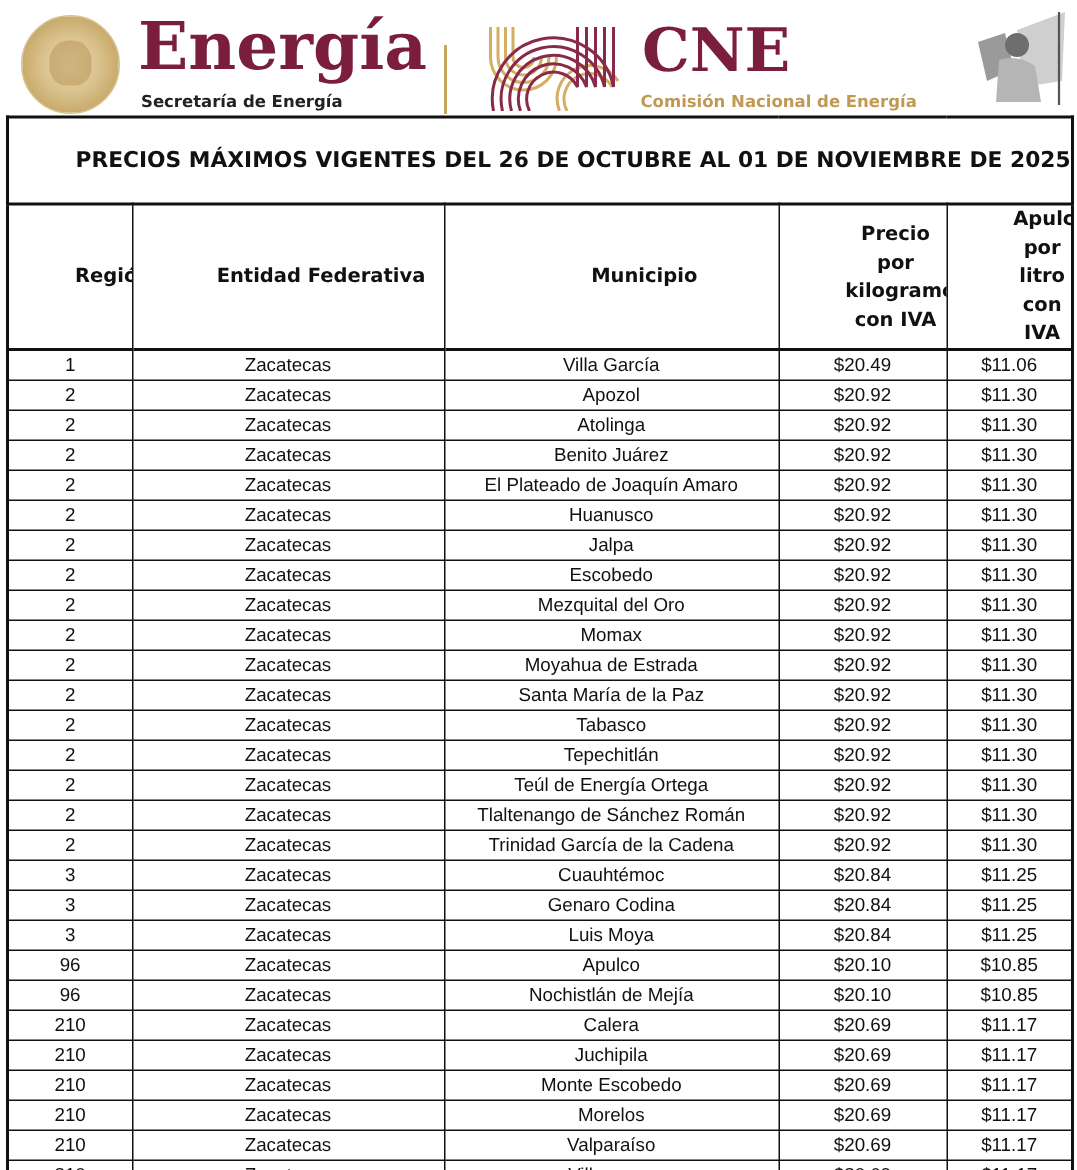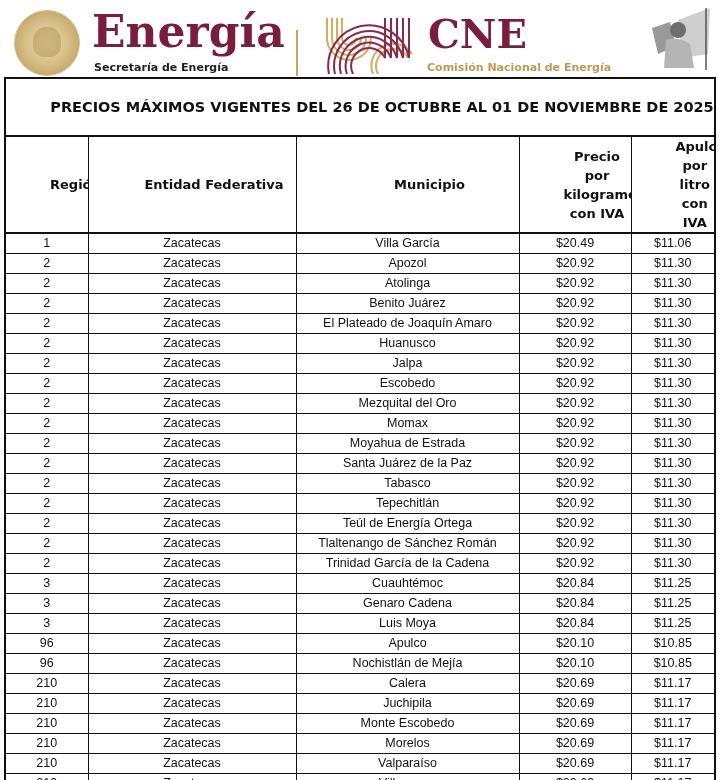--- a/index.html
+++ b/index.html
@@ -161,21 +161,21 @@
       <tr>
         <td>2</td>
         <td>Zacatecas</td>
         <td>Moyahua de Estrada</td>
         <td>$20.92</td>
         <td>$11.30</td>
       </tr>
       <tr>
         <td>2</td>
         <td>Zacatecas</td>
-        <td>Santa Juárez de la Paz</td>
+        <td>Santa María de la Paz</td>
         <td>$20.92</td>
         <td>$11.30</td>
       </tr>
       <tr>
         <td>2</td>
         <td>Zacatecas</td>
         <td>Tabasco</td>
         <td>$20.92</td>
         <td>$11.30</td>
       </tr>
@@ -210,21 +210,21 @@
       <tr>
         <td>3</td>
         <td>Zacatecas</td>
         <td>Cuauhtémoc</td>
         <td>$20.84</td>
         <td>$11.25</td>
       </tr>
       <tr>
         <td>3</td>
         <td>Zacatecas</td>
-        <td>Genaro Cadena</td>
+        <td>Genaro Codina</td>
         <td>$20.84</td>
         <td>$11.25</td>
       </tr>
       <tr>
         <td>3</td>
         <td>Zacatecas</td>
         <td>Luis Moya</td>
         <td>$20.84</td>
         <td>$11.25</td>
       </tr>

